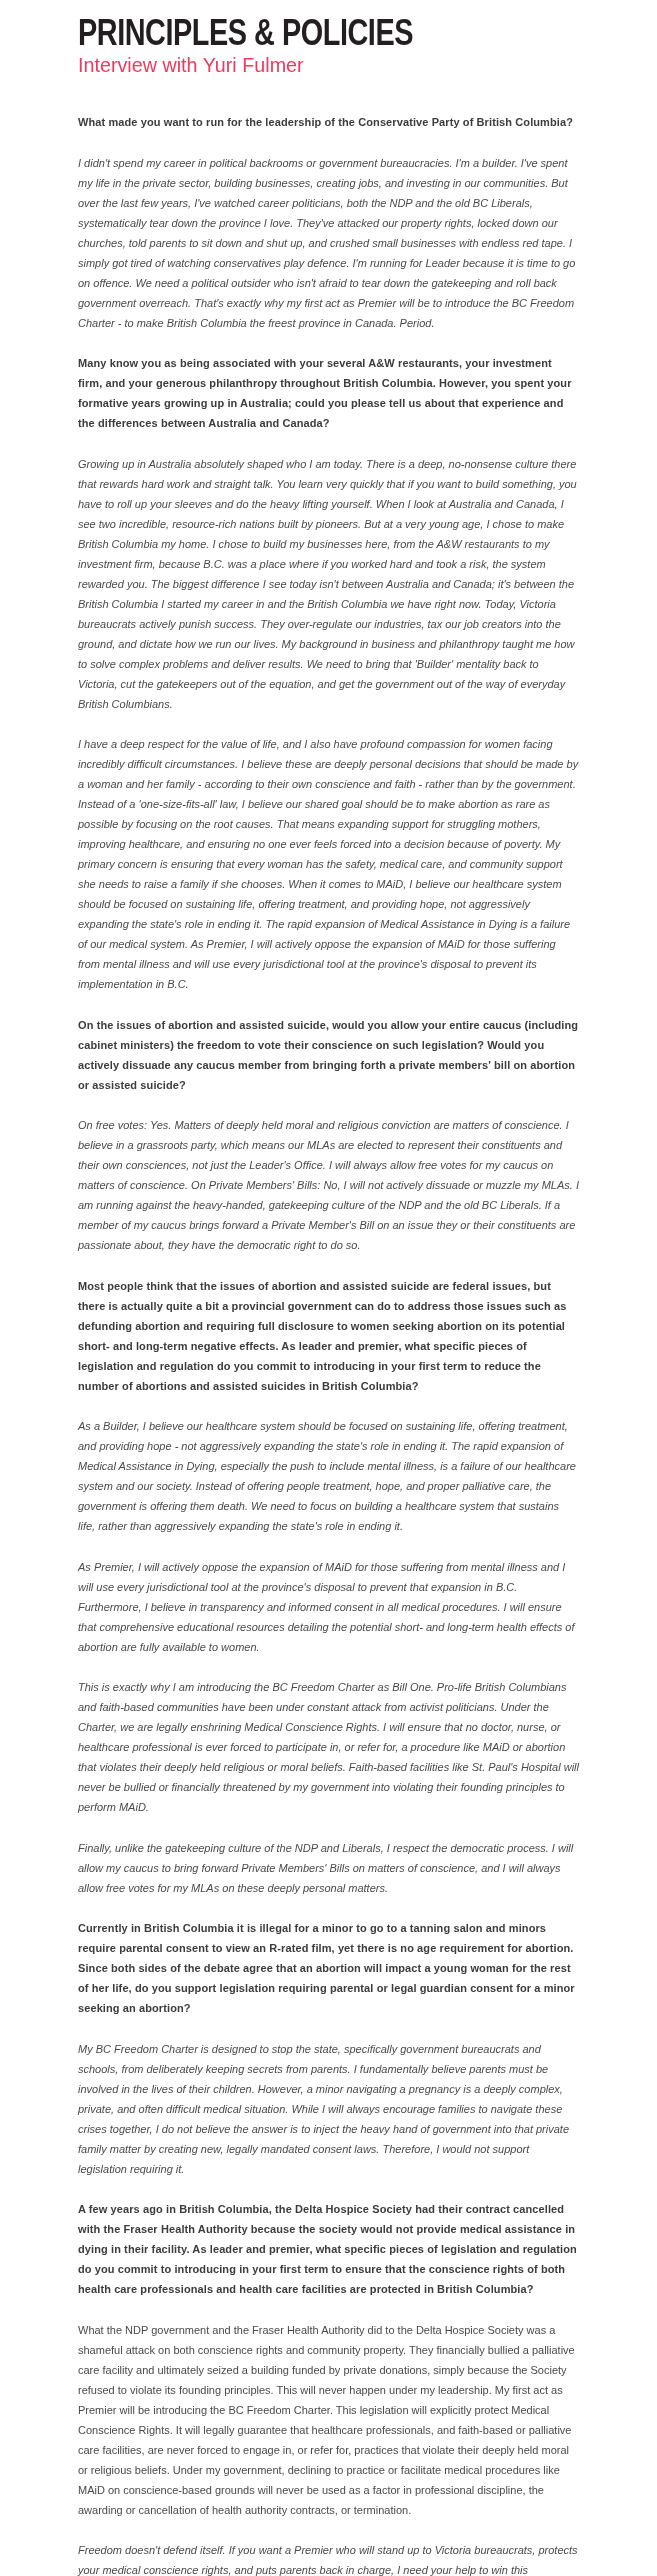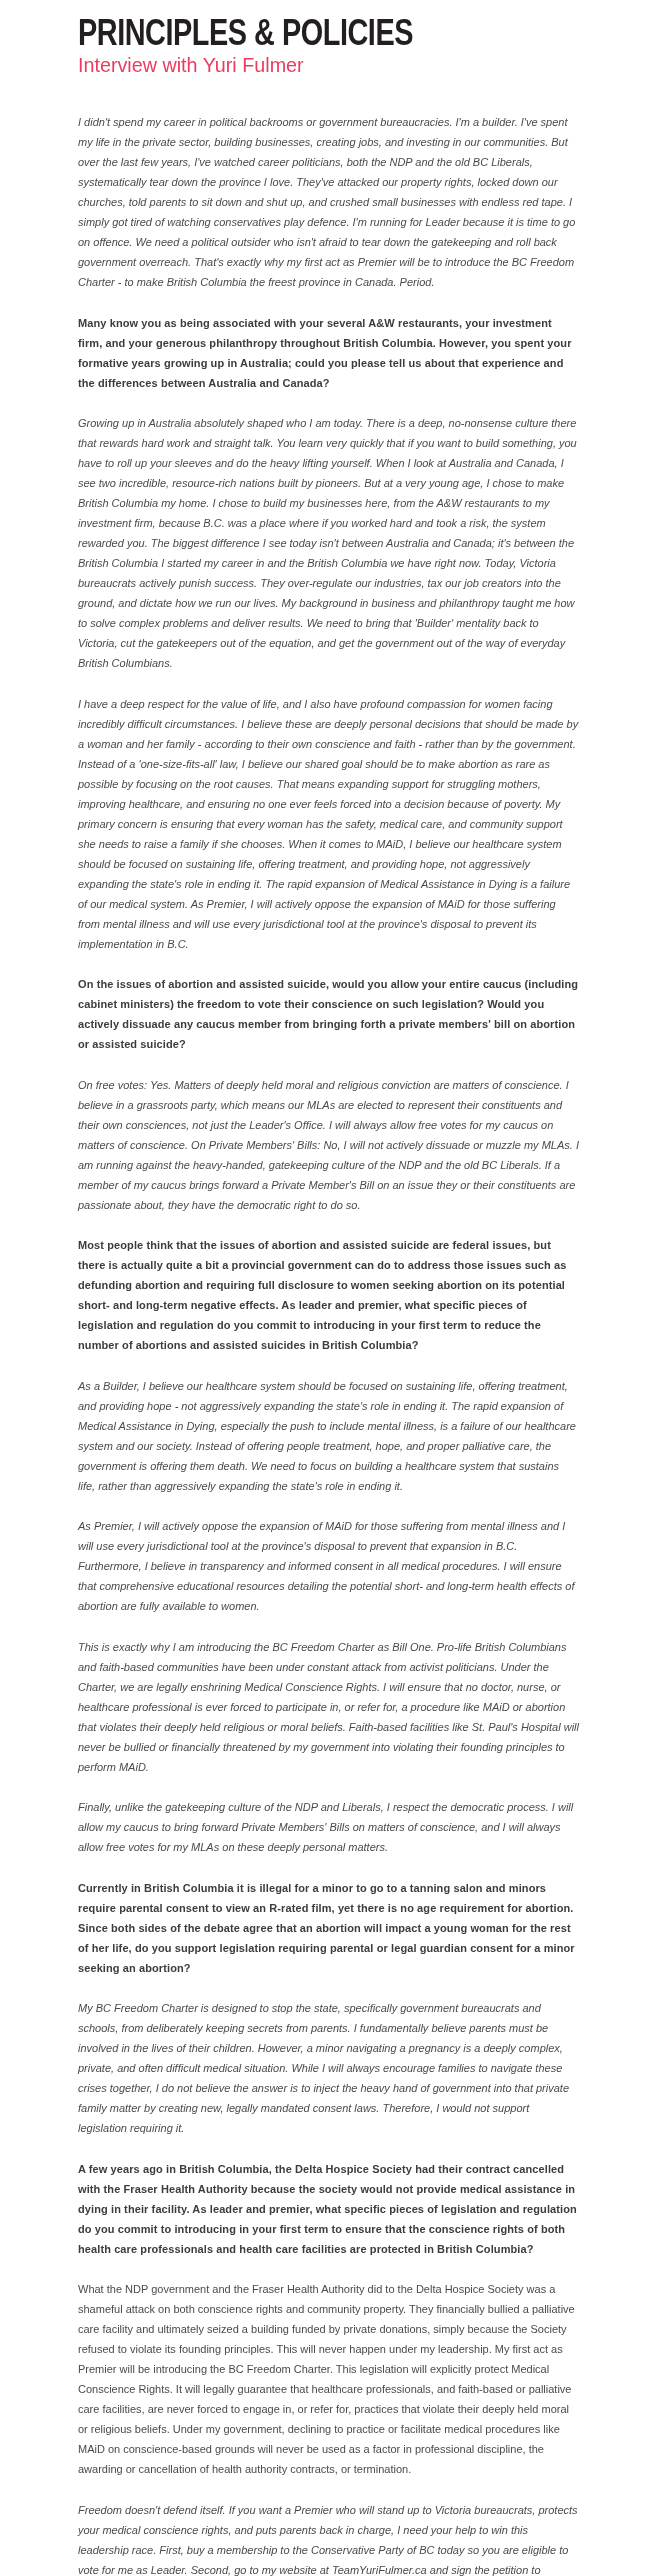--- a/index.html
+++ b/index.html
@@ -66,20 +66,21 @@
 <body>
 
 <main class="page">
   <header class="masthead">
     <h1 class="title">PRINCIPLES &amp; POLICIES</h1>
     <h2 class="subtitle">Interview with Yuri Fulmer</h2>
   </header>
 
   <section class="content">
 
+    <p class="q">What made you want to run for the leadership of the Conservative Party of British Columbia?</p>
 
     <p class="a"><span>I didn't spend my career in political backrooms or government bureaucracies. I'm a builder. I've spent my life in the private sector, building businesses, creating jobs, and investing in our communities. But over the last few years, I've watched career politicians, both the NDP and the old BC Liberals, systematically tear down the province I love. They've attacked our property rights, locked down our churches, told parents to sit down and shut up, and crushed small businesses with endless red tape. I simply got tired of watching conservatives play defence. I'm running for Leader because it is time to go on offence. We need a political outsider who isn't afraid to tear down the gatekeeping and roll back government overreach. That's exactly why my first act as Premier will be to introduce the </span><a class="link">BC Freedom Charter</a><span> - to make British Columbia the freest province in Canada. Period.</span></p>
 
     <p class="q">Many know you as being associated with your several A&amp;W restaurants, your investment firm, and your generous philanthropy throughout British Columbia. However, you spent your formative years growing up in Australia; could you please tell us about that experience and the differences between Australia and Canada?</p>
 
     <p class="a"><span>Growing up in Australia absolutely shaped who I am today. There is a deep, no-nonsense culture there that rewards hard work and straight talk. You learn very quickly that if you want to build something, you have to roll up your sleeves and do the heavy lifting yourself. When I look at Australia and Canada, I see two incredible, resource-rich nations built by pioneers. But at a very young age, I chose to make British Columbia my home. I chose to build my businesses here, from the A&amp;W restaurants to my investment firm, because B.C. was a place where if you worked hard and took a risk, the system rewarded you. The biggest difference I see today isn't between Australia and Canada; it's between the British Columbia I started my career in and the British Columbia we have right now. Today, Victoria bureaucrats actively punish success. They over-regulate our industries, tax our job creators into the ground, and dictate how we run our lives. My background in business and philanthropy taught me how to solve complex problems and deliver results. We need to bring that 'Builder' mentality back to Victoria, cut the gatekeepers out of the equation, and get the government out of the way of everyday British Columbians.</span></p>
 
 
     <p class="a"><span>I have a deep respect for the value of life, and I also have profound compassion for women facing incredibly difficult circumstances. I believe these are deeply personal decisions that should be made by a woman and her family - according to their own conscience and faith - rather than by the government. Instead of a 'one-size-fits-all' law, I believe our shared goal should be to make abortion as rare as possible by focusing on the root causes. That means expanding support for struggling mothers, improving healthcare, and ensuring no one ever feels forced into a decision because of poverty. My primary concern is ensuring that every woman has the safety, medical care, and community support she needs to raise a family if she chooses. When it comes to MAiD, I believe our healthcare system should be focused on sustaining life, offering treatment, and providing hope, not aggressively expanding the state's role in ending it. The rapid expansion of Medical Assistance in Dying is a failure of our medical system. As Premier, I will actively oppose the expansion of MAiD for those suffering from mental illness and will use every jurisdictional tool at the province's disposal to prevent its implementation in B.C.</span></p>
 

